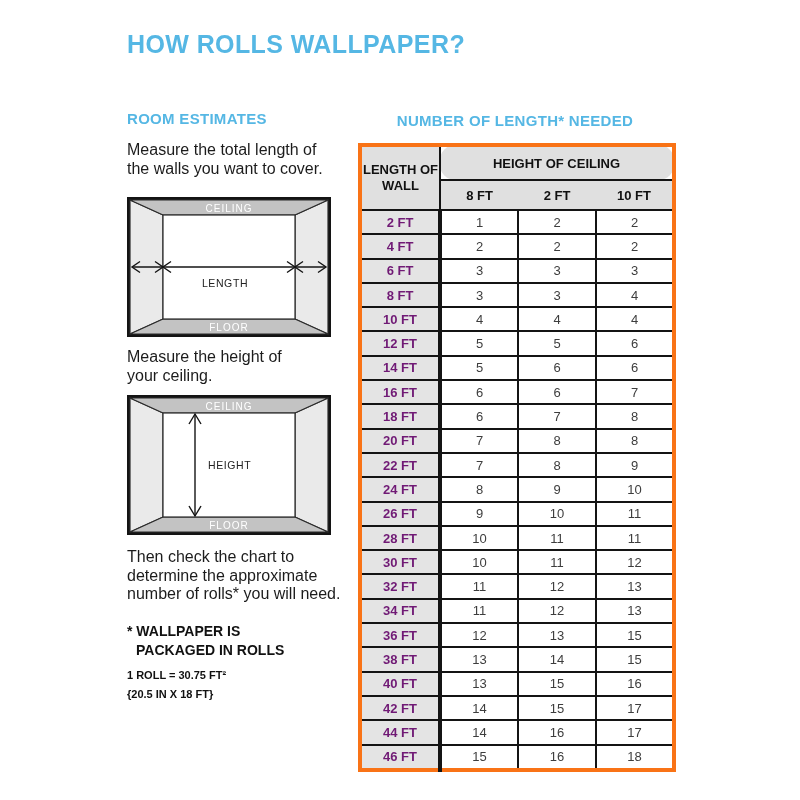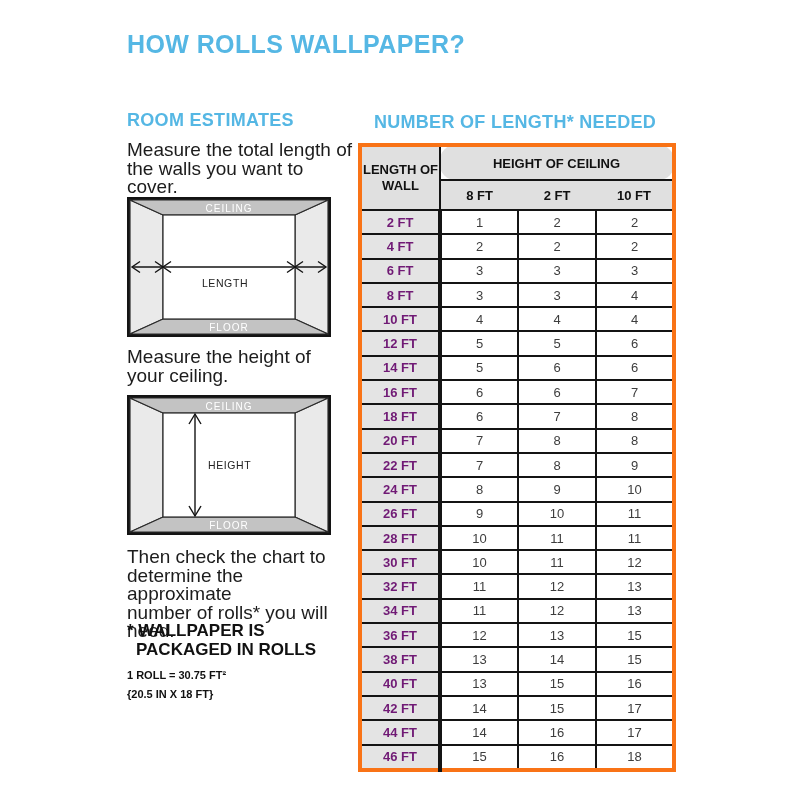--- a/index.html
+++ b/index.html
@@ -6,35 +6,35 @@
   .page {
     position:relative; width:800px; height:800px; background:#ffffff;
     font-family:"Liberation Sans", sans-serif; overflow:hidden; color:#1c1c1c;
   }
   .page-title {
     position:absolute; left:127px; top:30px;
     font-size:25px; font-weight:bold; letter-spacing:.4px;
     color:var(--accent,#55b7e4);
   }
   .section-heading {
-    position:absolute; font-size:18px; font-weight:bold;
+    position:absolute; font-size:15px; font-weight:bold;
     letter-spacing:.3px; color:var(--accent,#55b7e4);
   }
   .heading-room { left:127px; top:110px; }
   .heading-table { left:358px; top:112px; width:314px; text-align:center; }
   .para {
     position:absolute; left:127px; width:225px;
-    font-size:19px; line-height:18.5px; white-space:pre-line; color:#1c1c1c;
+    font-size:16px; line-height:18.5px; white-space:pre-line; color:#1c1c1c;
   }
   .para-1 { top:141px; }
   .para-2 { top:348px; }
   .para-3 { top:548px; }
   .footnote {
     position:absolute; left:127px; top:622px; width:225px;
-    font-size:17px; font-weight:bold; line-height:18.5px;
+    font-size:14px; font-weight:bold; line-height:18.5px;
     white-space:pre-line; padding-left:9px; text-indent:-9px; color:#111;
   }
   .roll-info {
     position:absolute; left:127px; top:666px; width:225px;
     font-size:11px; font-weight:bold; line-height:19px;
     white-space:pre-line; color:#111;
   }
   .diagram { position:absolute; left:127px; }
   .diagram-1 { top:197px; }
   .diagram-2 { top:395px; }

